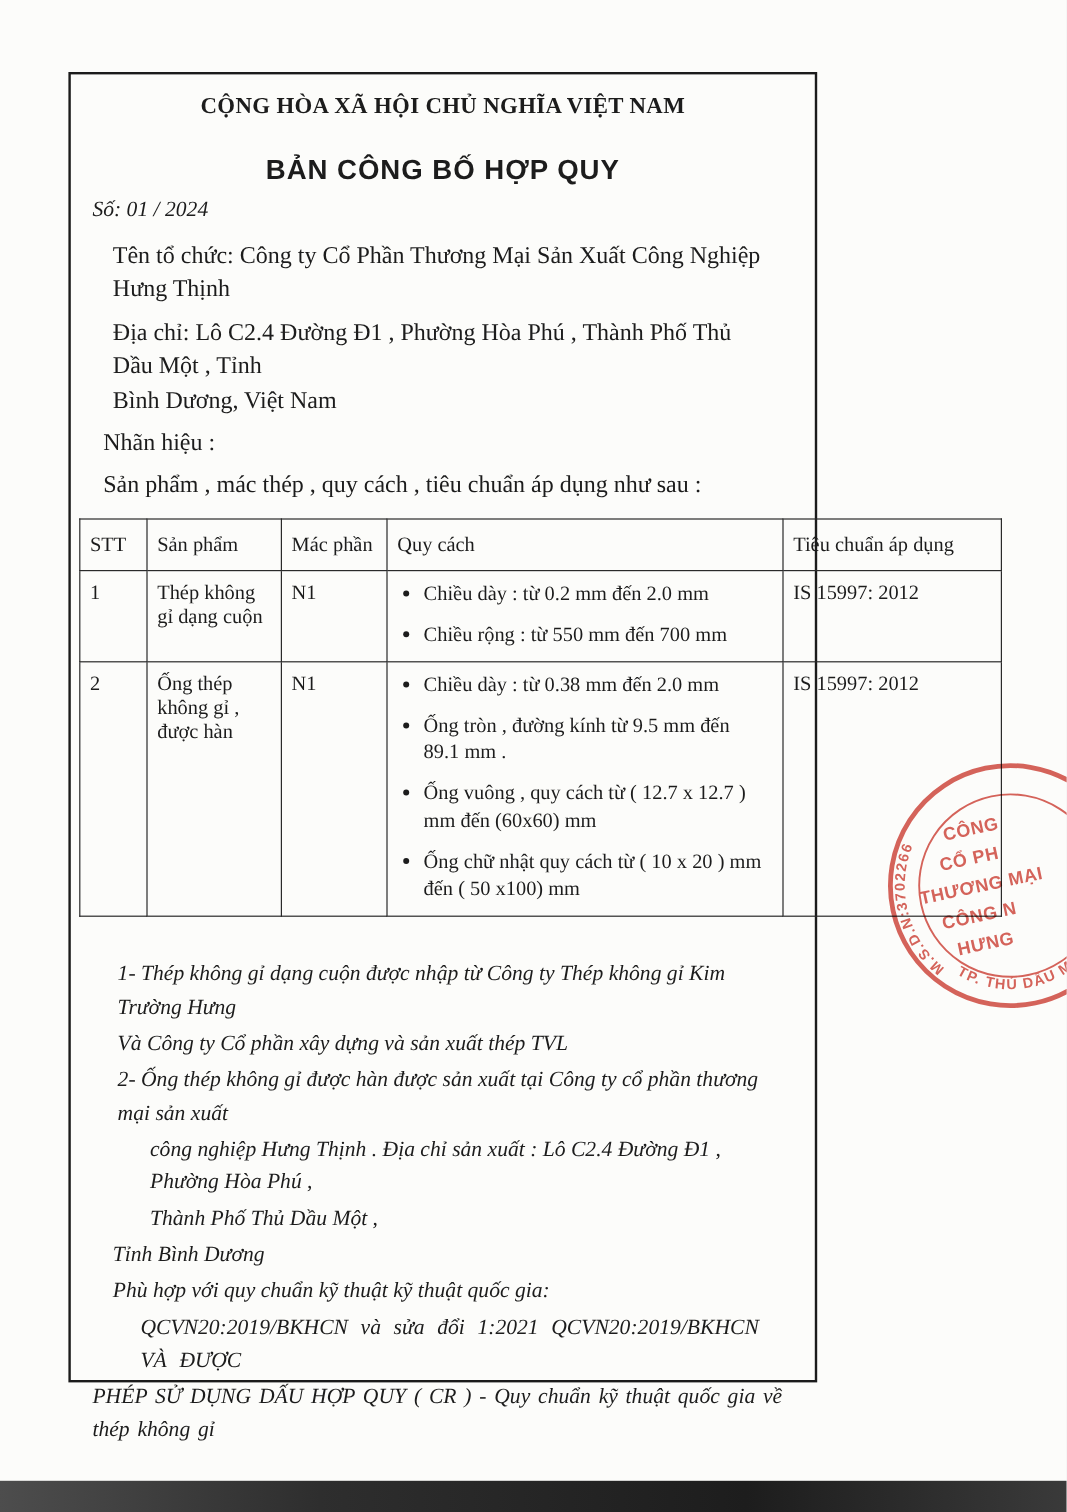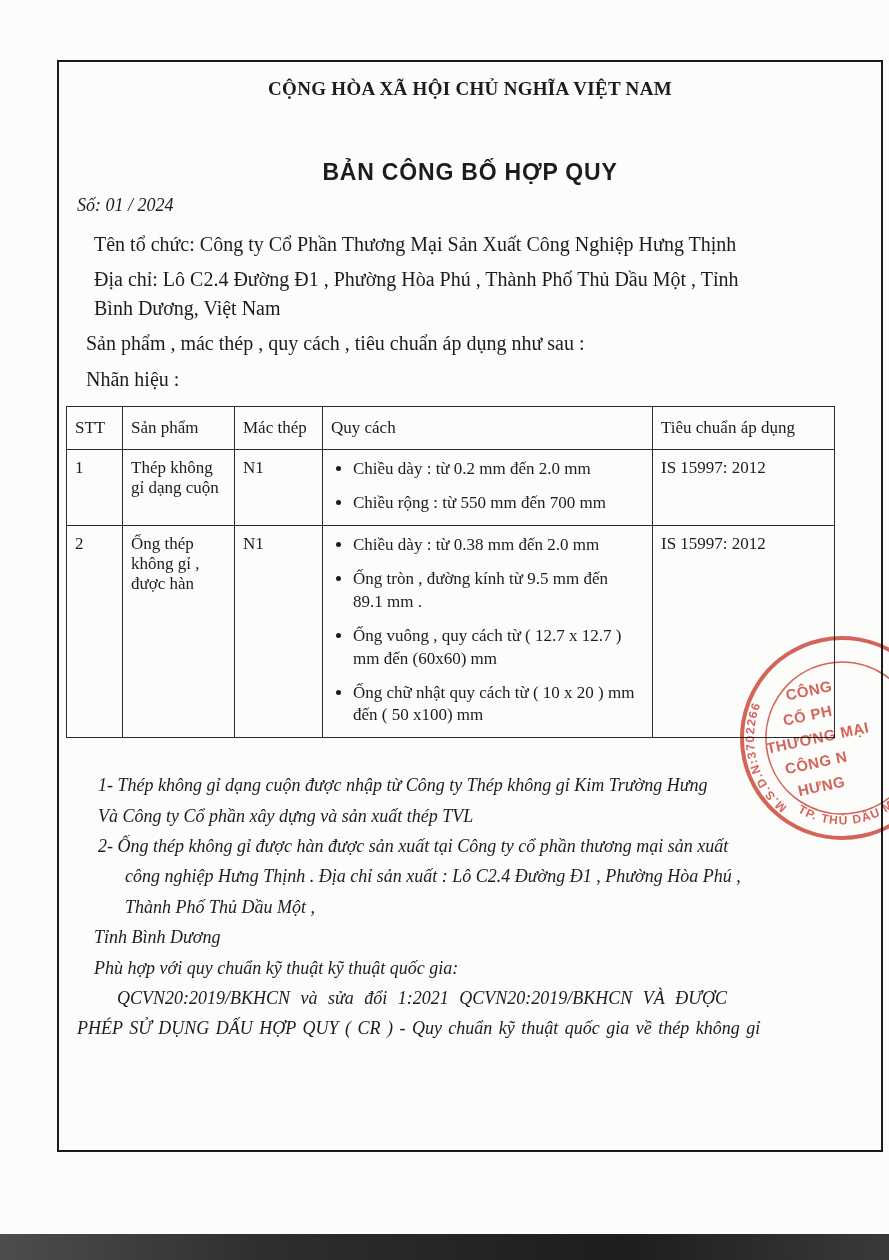--- a/index.html
+++ b/index.html
@@ -12,21 +12,21 @@
   }
   .page {
     position: relative;
     width: 889px; height: 1260px;
     background: #fcfcfa;
     overflow: hidden;
   }
   .frame {
     position: absolute;
     left: 57px; top: 60px;
-    width: 826px; height: 1092px;
+    width: 624px; height: 1092px;
     border: 2px solid #1b1b1b;
     padding: 16px 18px 16px 18px;
   }
   .nat-header { text-align: center; }
   .nation {
     font-weight: bold;
     font-size: 19px;
     letter-spacing: .3px;
   }
   .motto {
@@ -36,21 +36,21 @@
     margin-top: 7px;
     padding: 0 12px 3px 12px;
     border-bottom: 2px solid #1b1b1b;
   }
   .title {
     text-align: center;
     font-family: "Liberation Sans", sans-serif;
     font-weight: bold;
     font-size: 23px;
     letter-spacing: .8px;
-    margin-top: 41px;
+    margin-top: 10px;
   }
   .docnum {
     text-align: left;
     font-size: 18px;
     margin-top: 9px;
     font-style: italic;
   }
   .info { margin-top: 14px; }
   .info p {
     font-size: 20px;
@@ -141,37 +141,37 @@
       <div class="nation">CỘNG HÒA XÃ HỘI CHỦ NGHĨA VIỆT NAM</div>
       <br>
     </div>
 
     <div class="title">BẢN CÔNG BỐ HỢP QUY</div>
     <div class="docnum">Số: 01 / 2024</div>
 
     <div class="info">
       <p>Tên tổ chức: Công ty Cổ Phần Thương Mại Sản Xuất Công Nghiệp Hưng Thịnh</p>
       <p><span>Địa chỉ: Lô C2.4 Đường Đ1 , Phường Hòa Phú , Thành Phố Thủ Dầu Một , Tỉnh</span><br><span>Bình Dương, Việt Nam</span></p>
+      <p class="indent">Nhãn hiệu :</p>
       <p class="indent">Sản phẩm , mác thép , quy cách , tiêu chuẩn áp dụng như sau :</p>
-      <p class="indent">Nhãn hiệu :</p>
     </div>
 
     <table class="spec">
       <colgroup>
         <col style="width:56px">
           <col style="width:112px">
           <col style="width:88px">
           <col style="width:330px">
           <col style="width:182px">
       </colgroup>
       <thead>
         <tr>
           <th class="c">STT</th>
           <th>Sản phẩm</th>
-          <th>Mác thép</th>
+          <th>Mác phần</th>
           <th>Quy cách</th>
           <th>Tiêu chuẩn áp dụng</th>
         </tr>
       </thead>
       <tbody>
         <tr>
           <td class="c">1</td>
           <td class="cell-product">Thép không gỉ dạng cuộn</td>
           <td class="c">N1</td>
           <td>

